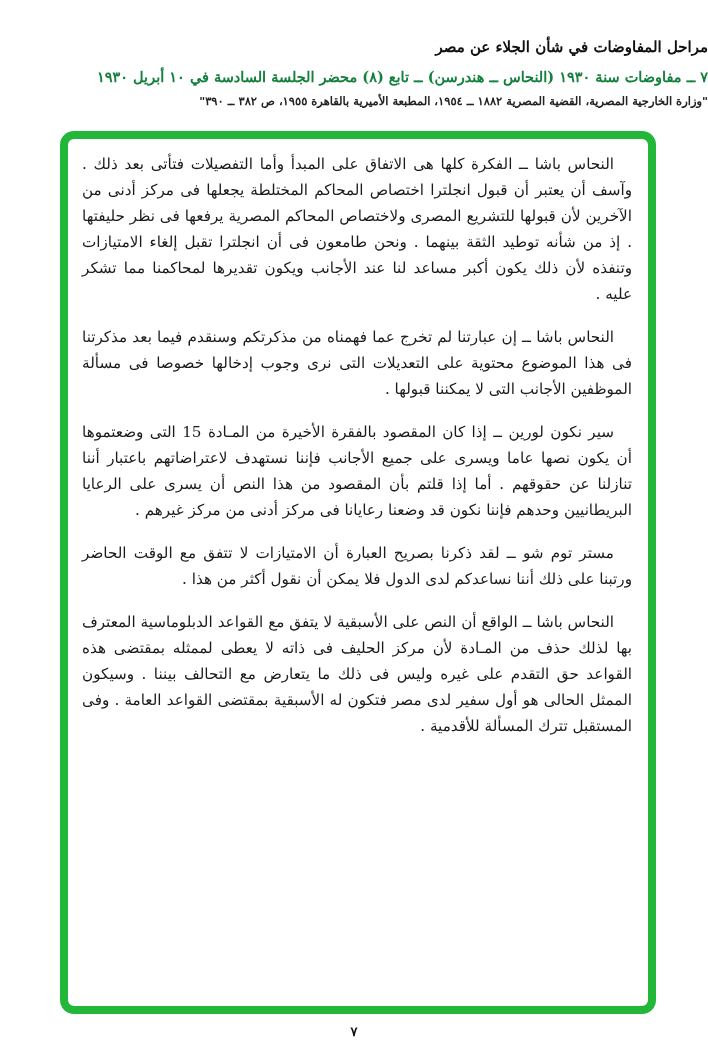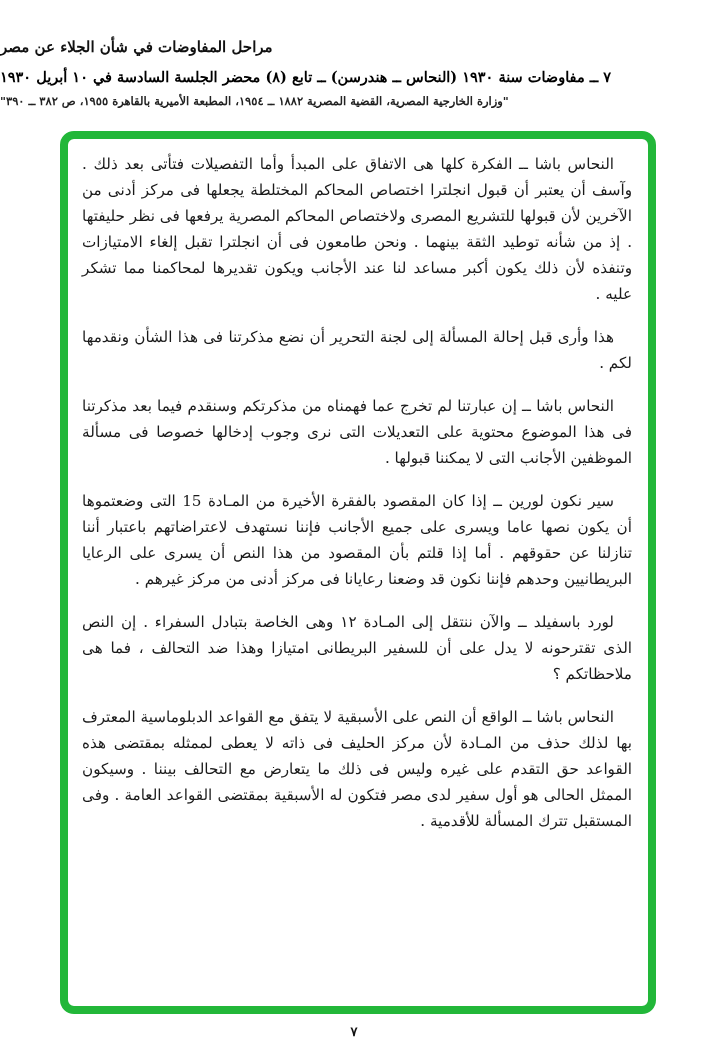--- a/index.html
+++ b/index.html
@@ -20,35 +20,35 @@
     position: absolute;
     inset: 0;
     background: #ffffff;
   }
   
   .header {
     position: absolute;
     top: 38px;
     left: 0;
     right: 0;
-    text-align: left;
+    text-align: right;
     direction: rtl;
   }
   .doc-title {
     font-size: 15px;
     font-weight: bold;
     letter-spacing: 0;
     margin: 0 0 12px 0;
     color: #111;
   }
   .doc-subtitle {
     font-size: 14.5px;
     font-weight: bold;
     margin: 0 0 9px 0;
-    color: #000000;
+    color: #15803d;
   }
   .doc-source {
     font-size: 11.5px;
     font-weight: bold;
     margin: 0;
     color: #222;
   }
   
   .frame {
     position: absolute;
@@ -94,30 +94,29 @@
   <div class="header">
     <p class="doc-title">مراحل المفاوضات في شأن الجلاء عن مصر</p>
     <p class="doc-subtitle">٧ ــ مفاوضات سنة ١٩٣٠ (النحاس ــ هندرسن) ــ تابع (٨) محضر الجلسة السادسة في ١٠ أبريل ١٩٣٠</p>
     <p class="doc-source">"وزارة الخارجية المصرية، القضية المصرية ١٨٨٢ ــ ١٩٥٤، المطبعة الأميرية بالقاهرة ١٩٥٥، ص ٣٨٢ ــ ٣٩٠"</p>
   </div>
 
   <div class="frame" style="border-color: rgb(34, 183, 57);">
 
     <p class="para"><span class="speaker">النحاس باشا</span> <span>ــ الفكرة كلها هى الاتفاق على المبدأ وأما التفصيلات فتأتى بعد ذلك . وآسف أن يعتبر أن قبول انجلترا اختصاص المحاكم المختلطة يجعلها فى مركز أدنى من الآخرين لأن قبولها للتشريع المصرى ولاختصاص المحاكم المصرية يرفعها فى نظر حليفتها . إذ من شأنه توطيد الثقة بينهما . ونحن طامعون فى أن انجلترا تقبل إلغاء الامتيازات وتنفذه لأن ذلك يكون أكبر مساعد لنا عند الأجانب ويكون تقديرها لمحاكمنا مما تشكر عليه .</span></p>
 
-    <p class="para"><span class="speaker"></span><span>هذا وأرى قبل إحالة المسألة إلى لجنة التحرير أن نضع مذكرتنا فى هذا الشأن ونقدمها لكم .</span></p>
 
 
     <p class="para"><span class="speaker">النحاس باشا</span> <span>ــ إن عبارتنا لم تخرج عما فهمناه من مذكرتكم وسنقدم فيما بعد مذكرتنا فى هذا الموضوع محتوية على التعديلات التى نرى وجوب إدخالها خصوصا فى مسألة الموظفين الأجانب التى لا يمكننا قبولها .</span></p>
 
     <p class="para"><span class="speaker">سير نكون لورين</span> <span>ــ إذا كان المقصود بالفقرة الأخيرة من المـادة 15 التى وضعتموها أن يكون نصها عاما ويسرى على جميع الأجانب فإننا نستهدف لاعتراضاتهم باعتبار أننا تنازلنا عن حقوقهم . أما إذا قلتم بأن المقصود من هذا النص أن يسرى على الرعايا البريطانيين وحدهم فإننا نكون قد وضعنا رعايانا فى مركز أدنى من مركز غيرهم .</span></p>
 
+    <p class="para"><span class="speaker">مستر توم شو</span> <span>ــ لقد ذكرنا بصريح العبارة أن الامتيازات لا تتفق مع الوقت الحاضر ورتبنا على ذلك أننا نساعدكم لدى الدول فلا يمكن أن نقول أكثر من هذا .</span></p>
 
 
-    <p class="para"><span class="speaker">لورد باسفيلد</span> <span>ــ والآن ننتقل إلى المـادة ١٢ وهى الخاصة بتبادل السفراء . إن النص الذى تقترحونه لا يدل على أن للسفير البريطانى امتيازا وهذا ضد التحالف ، فما هى ملاحظاتكم ؟</span></p>
 
     <p class="para"><span class="speaker">النحاس باشا</span> <span>ــ الواقع أن النص على الأسبقية لا يتفق مع القواعد الدبلوماسية المعترف بها لذلك حذف من المـادة لأن مركز الحليف فى ذاته لا يعطى لممثله بمقتضى هذه القواعد حق التقدم على غيره وليس فى ذلك ما يتعارض مع التحالف بيننا . وسيكون الممثل الحالى هو أول سفير لدى مصر فتكون له الأسبقية بمقتضى القواعد العامة . وفى المستقبل تترك المسألة للأقدمية .</span></p>
 
   </div>
 
   <div class="page-number">٧</div>
 
 </div>
 
 </body></html>

